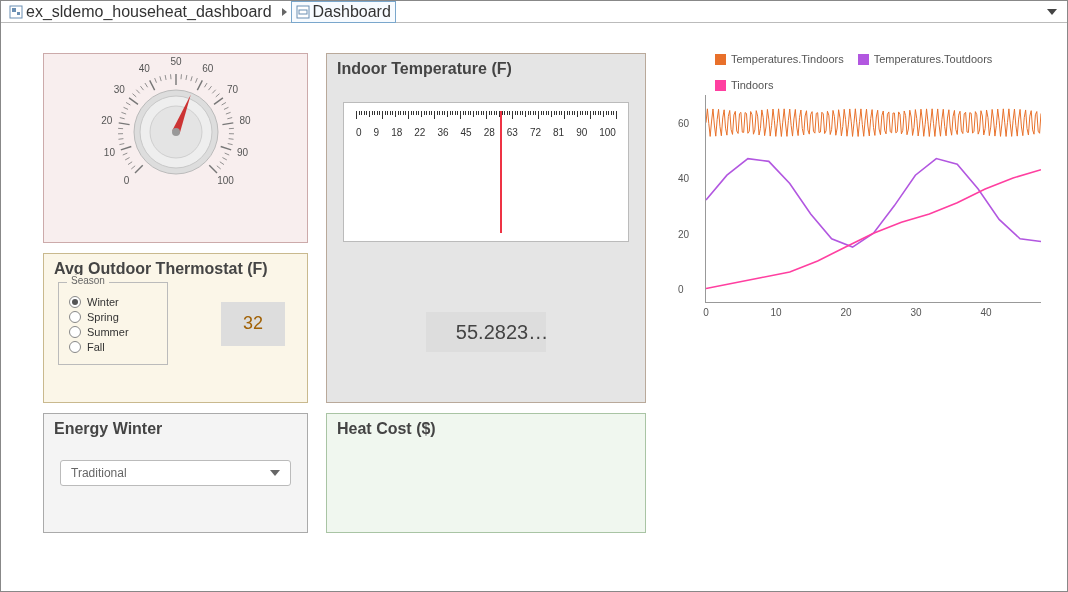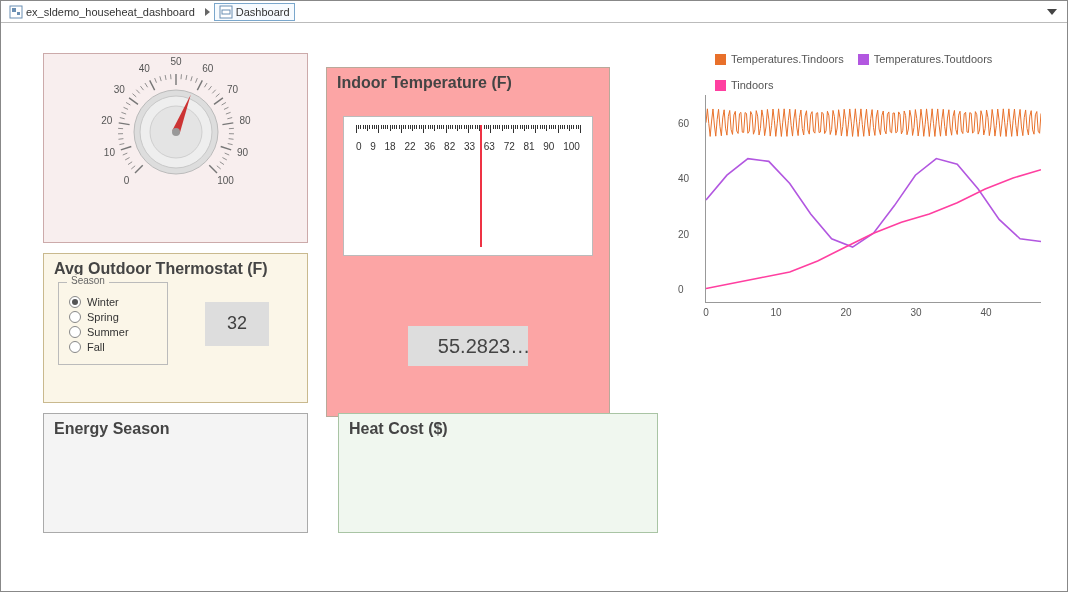--- a/index.html
+++ b/index.html
@@ -17,21 +17,21 @@
     display: flex;
     flex-direction: column;
   }
   .breadcrumb-bar {
     height: 22px;
     border-bottom: 1px solid #bbb;
     display: flex;
     align-items: center;
     padding: 0 4px;
     background: #fff;
-    font-size: 11px;
+    font-size: 16px;
     color: #333;
   }
   .bc-icon {
     width: 14px; height: 14px;
     display: inline-flex; align-items:center; justify-content:center;
     margin-right: 3px;
   }
   .bc-seg {
     display: inline-flex; align-items: center;
     padding: 1px 4px;
@@ -97,24 +97,24 @@
   .radio-row { display:flex; align-items:center; gap:6px; margin: 3px 0; cursor:pointer;}
   .radio {
     width: 12px; height: 12px; border: 1px solid #888; border-radius: 50%;
     display:inline-flex; align-items:center; justify-content:center;
     background:#fff;
   }
   .radio.checked::after {
     content:""; width:6px; height:6px; background:#555; border-radius:50%;
   }
   .val-chip {
-    background:#ddd; color:#404040; font-size:18px;
+    background:#ddd; color:#a16207; font-size:18px;
     width: 64px; height: 44px;
     display:flex; align-items:center; justify-content:center;
-    margin-left:auto; margin-right:24px;text-align:right;
+    margin-left:auto; margin-right:8px;text-align:right;
   }
 
   
   .p-energy { left: 42px; top: 390px; width: 265px; height: 120px; background: #f4f4f4; border-color:#aaa;}
   .select {
     margin: 18px 16px 0 16px;
     height: 26px;
     border: 1px solid #bbb; border-radius: 3px;
     background: #fff;
     display:flex; align-items:center; justify-content:space-between;
@@ -122,21 +122,21 @@
     font-size:12px; color:#666;
     cursor: pointer;
   }
   .select .caret {
     width: 0; height:0;
     border-left:5px solid transparent; border-right:5px solid transparent;
     border-top:6px solid #666;
   }
 
   
-  .p-indoor { left: 325px; top: 44px; width: 284px; height: 350px; background:#fca5a5; border-color:#b9a99a;}
+  .p-indoor { left: 325px; top: 30px; width: 320px; height: 350px; background:#e5e5e5; border-color:#b9a99a;}
   .gauge-box {
     margin: 20px 16px 0 16px;
     height: 140px;
     border: 1px solid #bbb;
     background: #fff;
     position: relative;
     overflow:hidden;
   }
   .gauge-labels {
     position:absolute; top:24px; left:12px; right:12px;
@@ -152,21 +152,21 @@
   }
   .val-chip-lg {
     background:#ddd; color:#444; font-size:20px;
     width: 120px; height: 40px;
     display:flex; align-items:center; justify-content:center;
     margin: 70px auto 0 auto;
     overflow:hidden; white-space:nowrap;padding-left:32px;
   }
 
   
-  .p-heat { left: 325px; top: 390px; width: 320px; height: 120px; background:#f0f7ef; border-color:#a9c4a4;margin-left:12px;}
+  .p-heat { left: 325px; top: 390px; width: 320px; height: 120px; background:#f0f7ef; border-color:#a9c4a4;}
   .p-heat .val-chip-lg { margin-top: 6px; }
 
   
   .chart-area { position:absolute; left:670px; top:30px; width:380px; height:280px; }
   .legend-row { display:flex; flex-wrap:wrap; gap:14px; font-size:11px; margin-bottom:4px; padding-left:44px;}
   .legend-item { display:flex; align-items:center; gap:5px; color:#555;}
   .legend-sw { width:11px; height:11px; }
   .chart-box {
     position:relative; margin-left:34px; margin-top:4px;
     width: 336px; height: 208px;
@@ -304,21 +304,25 @@
                 <span class="radio"></span>
                 <span>Fall</span>
               </div>
             </div>
         </div>
         <div class="val-chip">32</div>
       </div>
     </div>
 
     <div class="panel p-energy">
-      <div class="panel-title">Energy Season</div>
+      <div class="panel-title">Energy Winter</div>
+      <div class="select">
+        <span>Traditional</span>
+        <span class="caret"></span>
+      </div>
     </div>
 
     <div class="panel p-indoor">
       <div class="panel-title">Indoor Temperature (F)</div>
       <div class="gauge-box">
         <div class="tickmarks" id="gauge-ticks">
             <span style="left: 0%; height: 8px;"></span>
             <span style="left: 1%; height: 4px;"></span>
             <span style="left: 2%; height: 4px;"></span>
             <span style="left: 3%; height: 4px;"></span>
@@ -419,22 +423,22 @@
             <span style="left: 98%; height: 4px;"></span>
             <span style="left: 99%; height: 4px;"></span>
             <span style="left: 100%; height: 8px;"></span>
           </div>
         <div class="gauge-labels" id="gauge-labels">
             <span>0</span>
             <span>9</span>
             <span>18</span>
             <span>22</span>
             <span>36</span>
-            <span>82</span>
-            <span>33</span>
+            <span>45</span>
+            <span>28</span>
             <span>63</span>
             <span>72</span>
             <span>81</span>
             <span>90</span>
             <span>100</span>
           </div>
         <div class="gauge-needle" id="gauge-needle" style="left: 55%;"></div>
       </div>
       <div class="val-chip-lg">55.2823…</div>
     </div>

